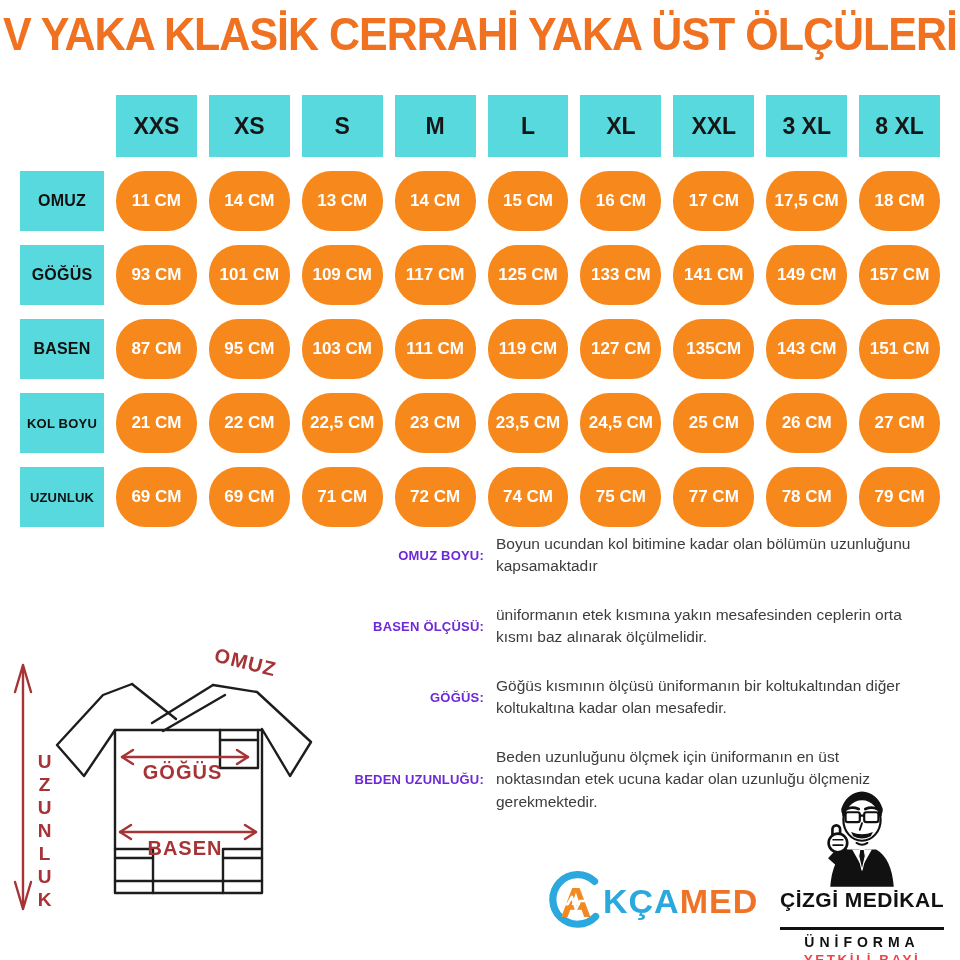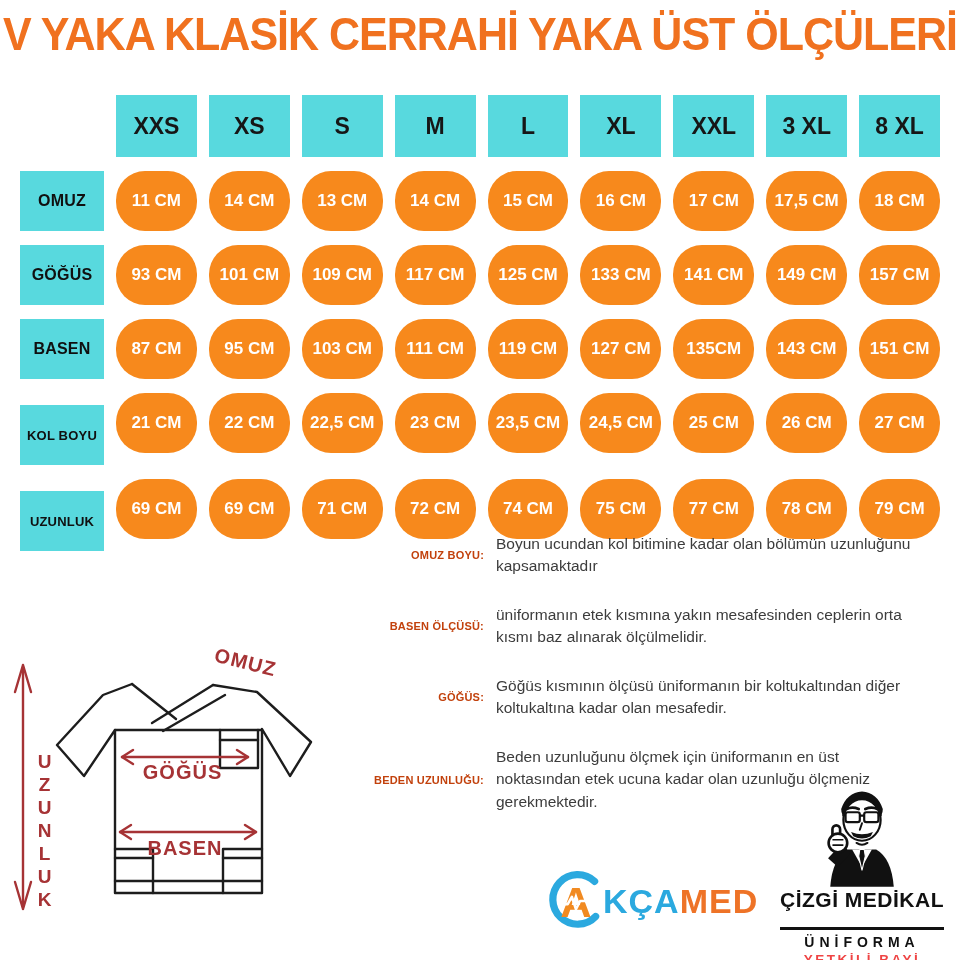--- a/index.html
+++ b/index.html
@@ -22,30 +22,30 @@
   }
   .cell{display:flex;align-items:center;justify-content:center;text-align:center;}
   .corner{background:transparent;}
   .col-head{
     background:#58D9DE;color:#161616;font-weight:800;font-size:23px;height:62px;
   }
   .row-label{
     background:#58D9DE;color:#101010;font-weight:800;font-size:16px;height:60px;
     letter-spacing:.2px;
   }
-  .row-label.small{font-size:13px;margin-top:12px;}
+  .row-label.small{font-size:13px;}
   .val{
     background:#F7891C;color:#ffffff;font-weight:700;font-size:17px;height:60px;border-radius:29px;
   }
   
   .defs{position:absolute;left:302px;top:533px;width:648px;}
   .def{display:flex;align-items:center;margin-bottom:26px;}
   .def-term{
     width:182px;margin-right:12px;text-align:right;flex:none;
-    color:#c2410c;font-weight:800;font-size:11px;letter-spacing:.2px;
+    color:#6d28d9;font-weight:800;font-size:13px;letter-spacing:.2px;
   }
   .def-text{
     width:430px;color:#3c3c3c;font-size:15.5px;line-height:1.45;
   }
   
   .diagram{position:absolute;left:0;top:645px;width:340px;height:315px;}
   .diagram svg{position:absolute;left:0;top:0;}
   .dia-label{
     position:absolute;color:#A63335;font-weight:800;font-size:20px;letter-spacing:1px;
   }

